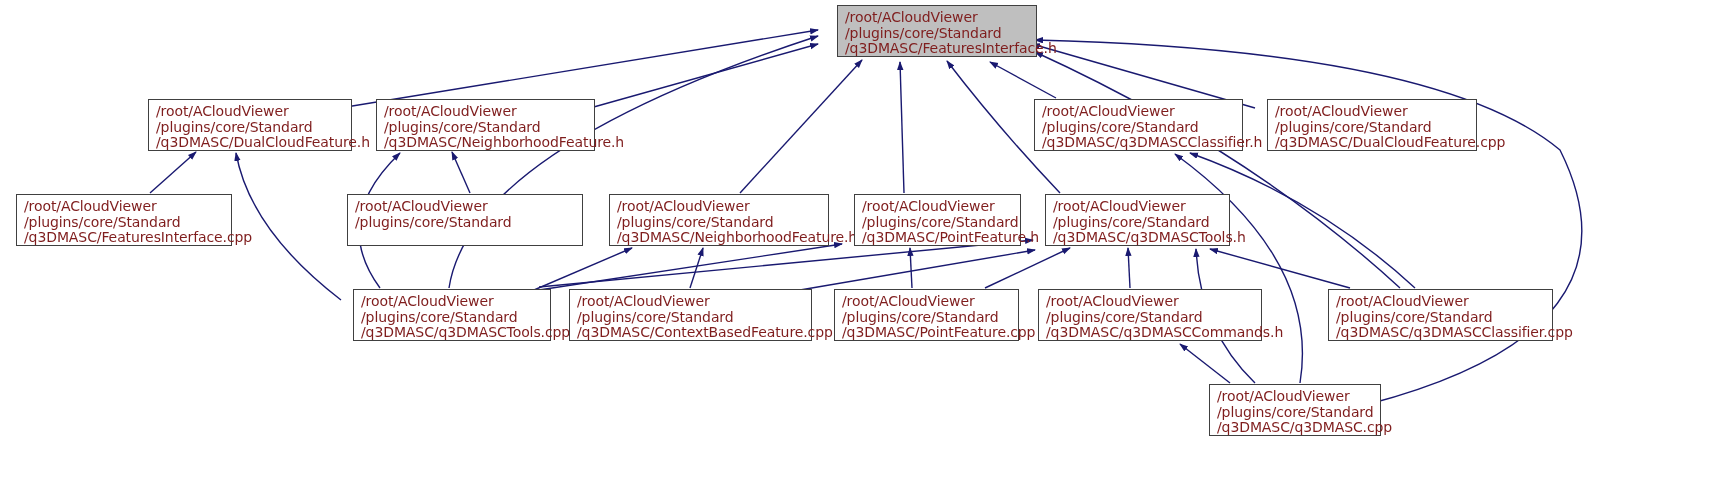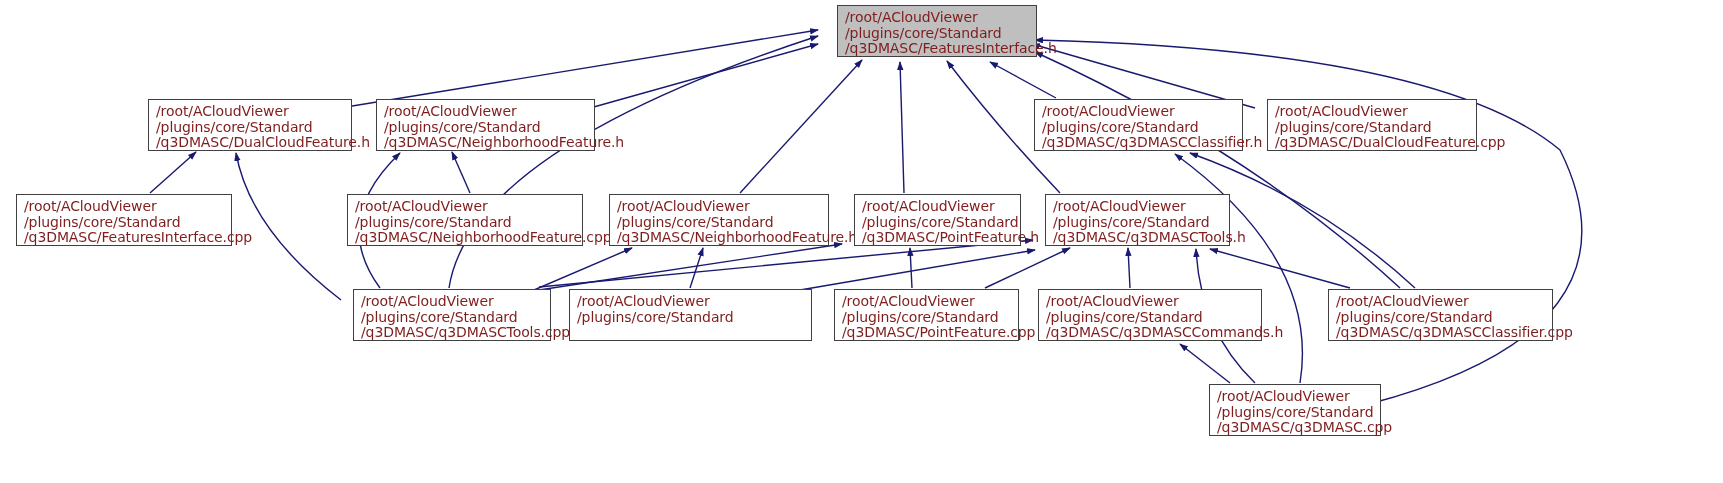--- a/index.html
+++ b/index.html
@@ -97,24 +97,24 @@
       <path d="M1300,383 Q1320,260 1175,154"></path>
     </g>
   </svg>
 
   <div class="node root" style="left: 825px; top: 5px; width: 200px; height: 52px;"><span class="ln">/root/ACloudViewer</span><span class="ln">/plugins/core/Standard</span><span class="ln">/q3DMASC/FeaturesInterface.h</span></div>
   <div class="node" style="left: 136px; top: 99px; width: 204px; height: 52px;"><span class="ln">/root/ACloudViewer</span><span class="ln">/plugins/core/Standard</span><span class="ln">/q3DMASC/DualCloudFeature.h</span></div>
   <div class="node" style="left: 364px; top: 99px; width: 219px; height: 52px;"><span class="ln">/root/ACloudViewer</span><span class="ln">/plugins/core/Standard</span><span class="ln">/q3DMASC/NeighborhoodFeature.h</span></div>
   <div class="node" style="left: 1022px; top: 99px; width: 209px; height: 52px;"><span class="ln">/root/ACloudViewer</span><span class="ln">/plugins/core/Standard</span><span class="ln">/q3DMASC/q3DMASCClassifier.h</span></div>
   <div class="node" style="left: 1255px; top: 99px; width: 210px; height: 52px;"><span class="ln">/root/ACloudViewer</span><span class="ln">/plugins/core/Standard</span><span class="ln">/q3DMASC/DualCloudFeature.cpp</span></div>
   <div class="node" style="left: 4px; top: 194px; width: 216px; height: 52px;"><span class="ln">/root/ACloudViewer</span><span class="ln">/plugins/core/Standard</span><span class="ln">/q3DMASC/FeaturesInterface.cpp</span></div>
-  <div class="node" style="left: 335px; top: 194px; width: 236px; height: 52px;"><span class="ln">/root/ACloudViewer</span><span class="ln">/plugins/core/Standard</span><span class="ln">/q3DMASC/NeighborhoodFeature.cpp</span></div>
+  <div class="node" style="left: 335px; top: 194px; width: 236px; height: 52px;"><span class="ln">/root/ACloudViewer</span><span class="ln">/plugins/core/Standard</span></div>
   <div class="node" style="left: 597px; top: 194px; width: 220px; height: 52px;"><span class="ln">/root/ACloudViewer</span><span class="ln">/plugins/core/Standard</span><span class="ln">/q3DMASC/NeighborhoodFeature.h</span></div>
   <div class="node" style="left: 842px; top: 194px; width: 167px; height: 52px;"><span class="ln">/root/ACloudViewer</span><span class="ln">/plugins/core/Standard</span><span class="ln">/q3DMASC/PointFeature.h</span></div>
   <div class="node" style="left: 1033px; top: 194px; width: 185px; height: 52px;"><span class="ln">/root/ACloudViewer</span><span class="ln">/plugins/core/Standard</span><span class="ln">/q3DMASC/q3DMASCTools.h</span></div>
   <div class="node" style="left: 341px; top: 289px; width: 198px; height: 52px;"><span class="ln">/root/ACloudViewer</span><span class="ln">/plugins/core/Standard</span><span class="ln">/q3DMASC/q3DMASCTools.cpp</span></div>
-  <div class="node" style="left: 557px; top: 289px; width: 243px; height: 52px;"><span class="ln">/root/ACloudViewer</span><span class="ln">/plugins/core/Standard</span></div>
+  <div class="node" style="left: 557px; top: 289px; width: 243px; height: 52px;"><span class="ln">/root/ACloudViewer</span><span class="ln">/plugins/core/Standard</span><span class="ln">/q3DMASC/ContextBasedFeature.cpp</span></div>
   <div class="node" style="left: 822px; top: 289px; width: 185px; height: 52px;"><span class="ln">/root/ACloudViewer</span><span class="ln">/plugins/core/Standard</span><span class="ln">/q3DMASC/PointFeature.cpp</span></div>
   <div class="node" style="left: 1026px; top: 289px; width: 224px; height: 52px;"><span class="ln">/root/ACloudViewer</span><span class="ln">/plugins/core/Standard</span><span class="ln">/q3DMASC/q3DMASCCommands.h</span></div>
   <div class="node" style="left: 1316px; top: 289px; width: 225px; height: 52px;"><span class="ln">/root/ACloudViewer</span><span class="ln">/plugins/core/Standard</span><span class="ln">/q3DMASC/q3DMASCClassifier.cpp</span></div>
   <div class="node" style="left: 1197px; top: 384px; width: 172px; height: 52px;"><span class="ln">/root/ACloudViewer</span><span class="ln">/plugins/core/Standard</span><span class="ln">/q3DMASC/q3DMASC.cpp</span></div>
 
 </div>
 
 </body></html>

